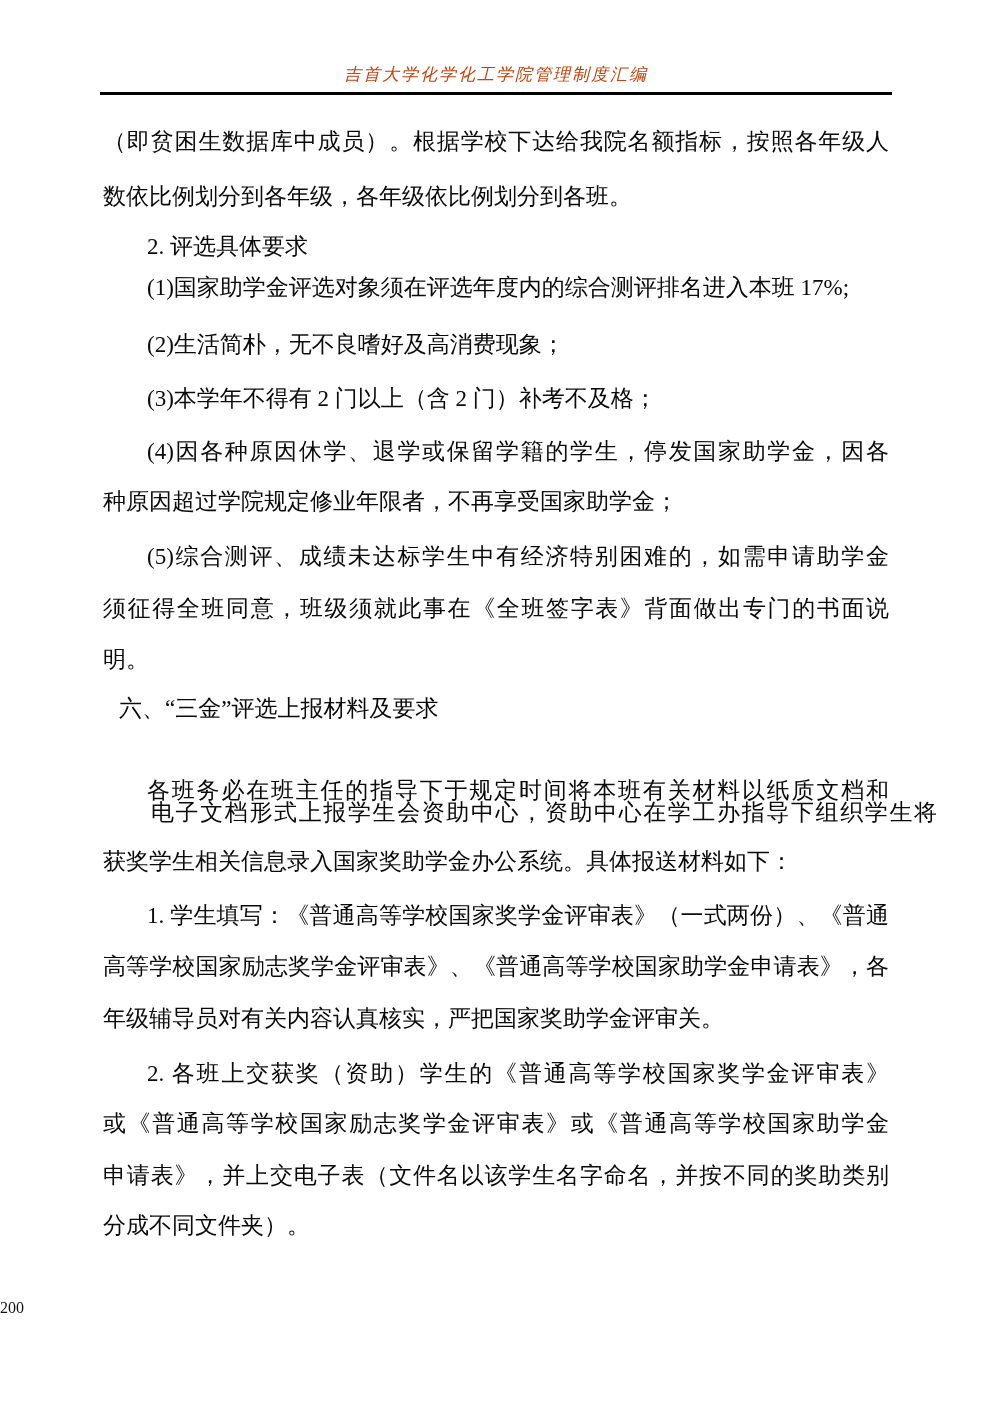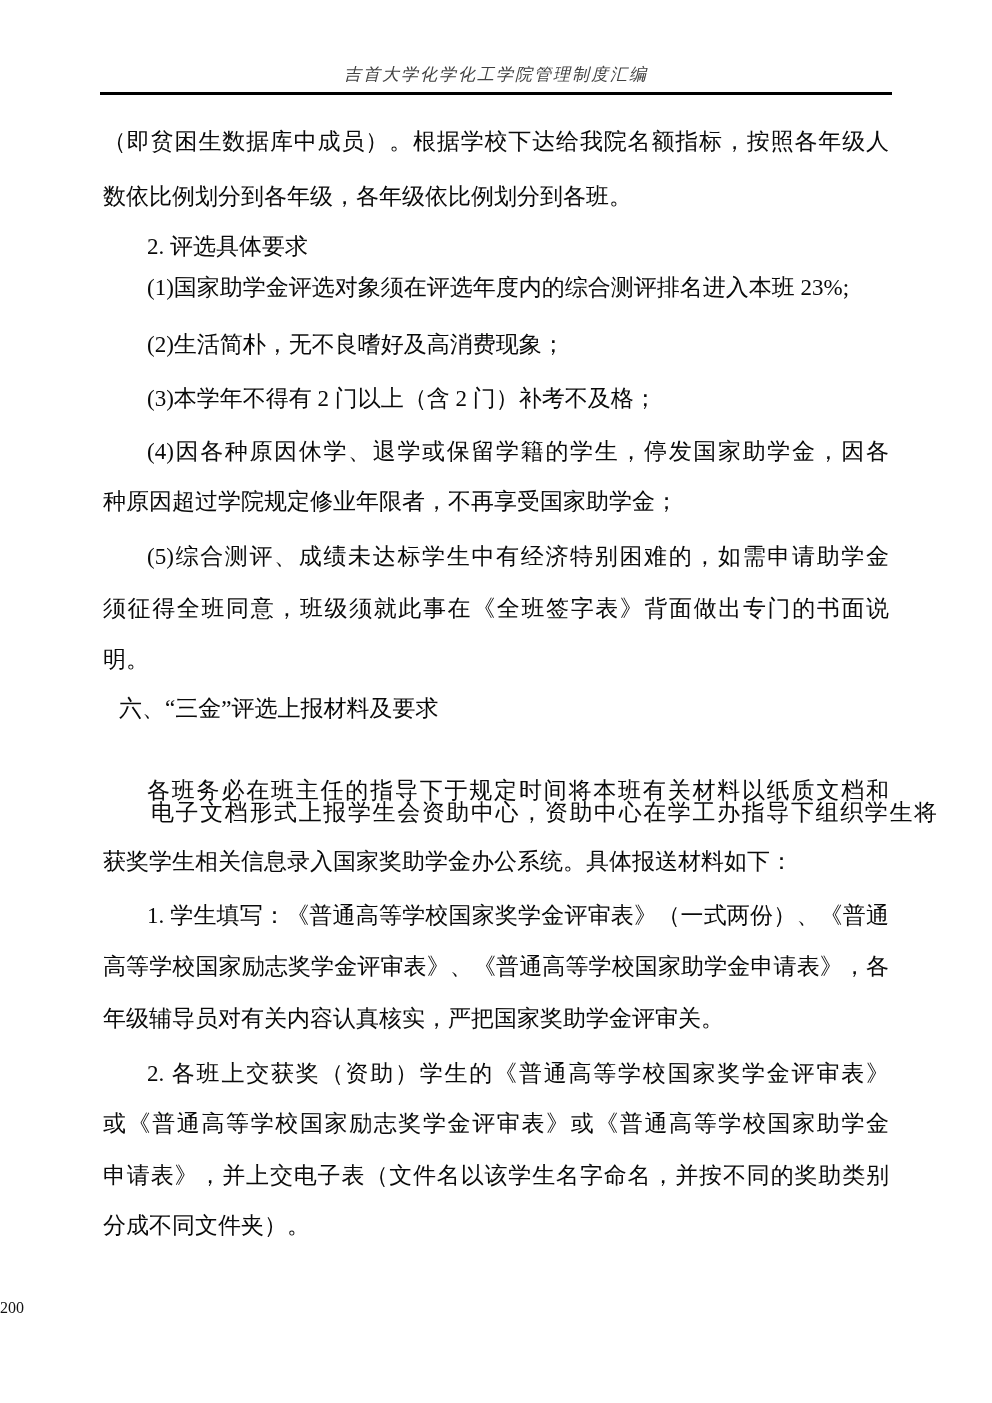--- a/index.html
+++ b/index.html
@@ -19,21 +19,21 @@
   .header {
     position: absolute;
     top: 62px;
     left: 0;
     width: 992px;
     text-align: center;
     font-style: italic;
     font-size: 17px;
     line-height: 26px;
     letter-spacing: 2px;
-    color: #404040;
+    color: #c2410c;
   }
   .header-rule {
     position: absolute;
     top: 92px;
     left: 100px;
     width: 792px;
     height: 3px;
     background: #000000;
   }
   .line {
@@ -96,21 +96,21 @@
 
   <div class="header">
     <span>吉首大学化学化工学院管理制度汇编</span>
   </div>
   <div class="header-rule"></div>
 
   <div>
     <div class="line ln1 fill">（即贫困生数据库中成员）。根据学校下达给我院名额指标，按照各年级人</div>
     <div class="line ln2">数依比例划分到各年级，各年级依比例划分到各班。</div>
     <div class="line ln3 indent">2. 评选具体要求</div>
-    <div class="line ln4 indent">(1)国家助学金评选对象须在评选年度内的综合测评排名进入本班 23%;</div>
+    <div class="line ln4 indent">(1)国家助学金评选对象须在评选年度内的综合测评排名进入本班 17%;</div>
     <div class="line ln5 indent">(2)生活简朴，无不良嗜好及高消费现象；</div>
     <div class="line ln6 indent">(3)本学年不得有 2 门以上（含 2 门）补考不及格；</div>
     <div class="line ln7 indent fill">(4)因各种原因休学、退学或保留学籍的学生，停发国家助学金，因各</div>
     <div class="line ln8">种原因超过学院规定修业年限者，不再享受国家助学金；</div>
     <div class="line ln9 indent fill">(5)综合测评、成绩未达标学生中有经济特别困难的，如需申请助学金</div>
     <div class="line ln10 fill">须征得全班同意，班级须就此事在《全班签字表》背面做出专门的书面说</div>
     <div class="line ln11">明。</div>
     <div class="line ln12">六、“三金”评选上报材料及要求</div>
     <div class="line ln13 indent fill">各班务必在班主任的指导下于规定时间将本班有关材料以纸质文档和</div>
     <div class="line ln14 fill">电子文档形式上报学生会资助中心，资助中心在学工办指导下组织学生将</div>

